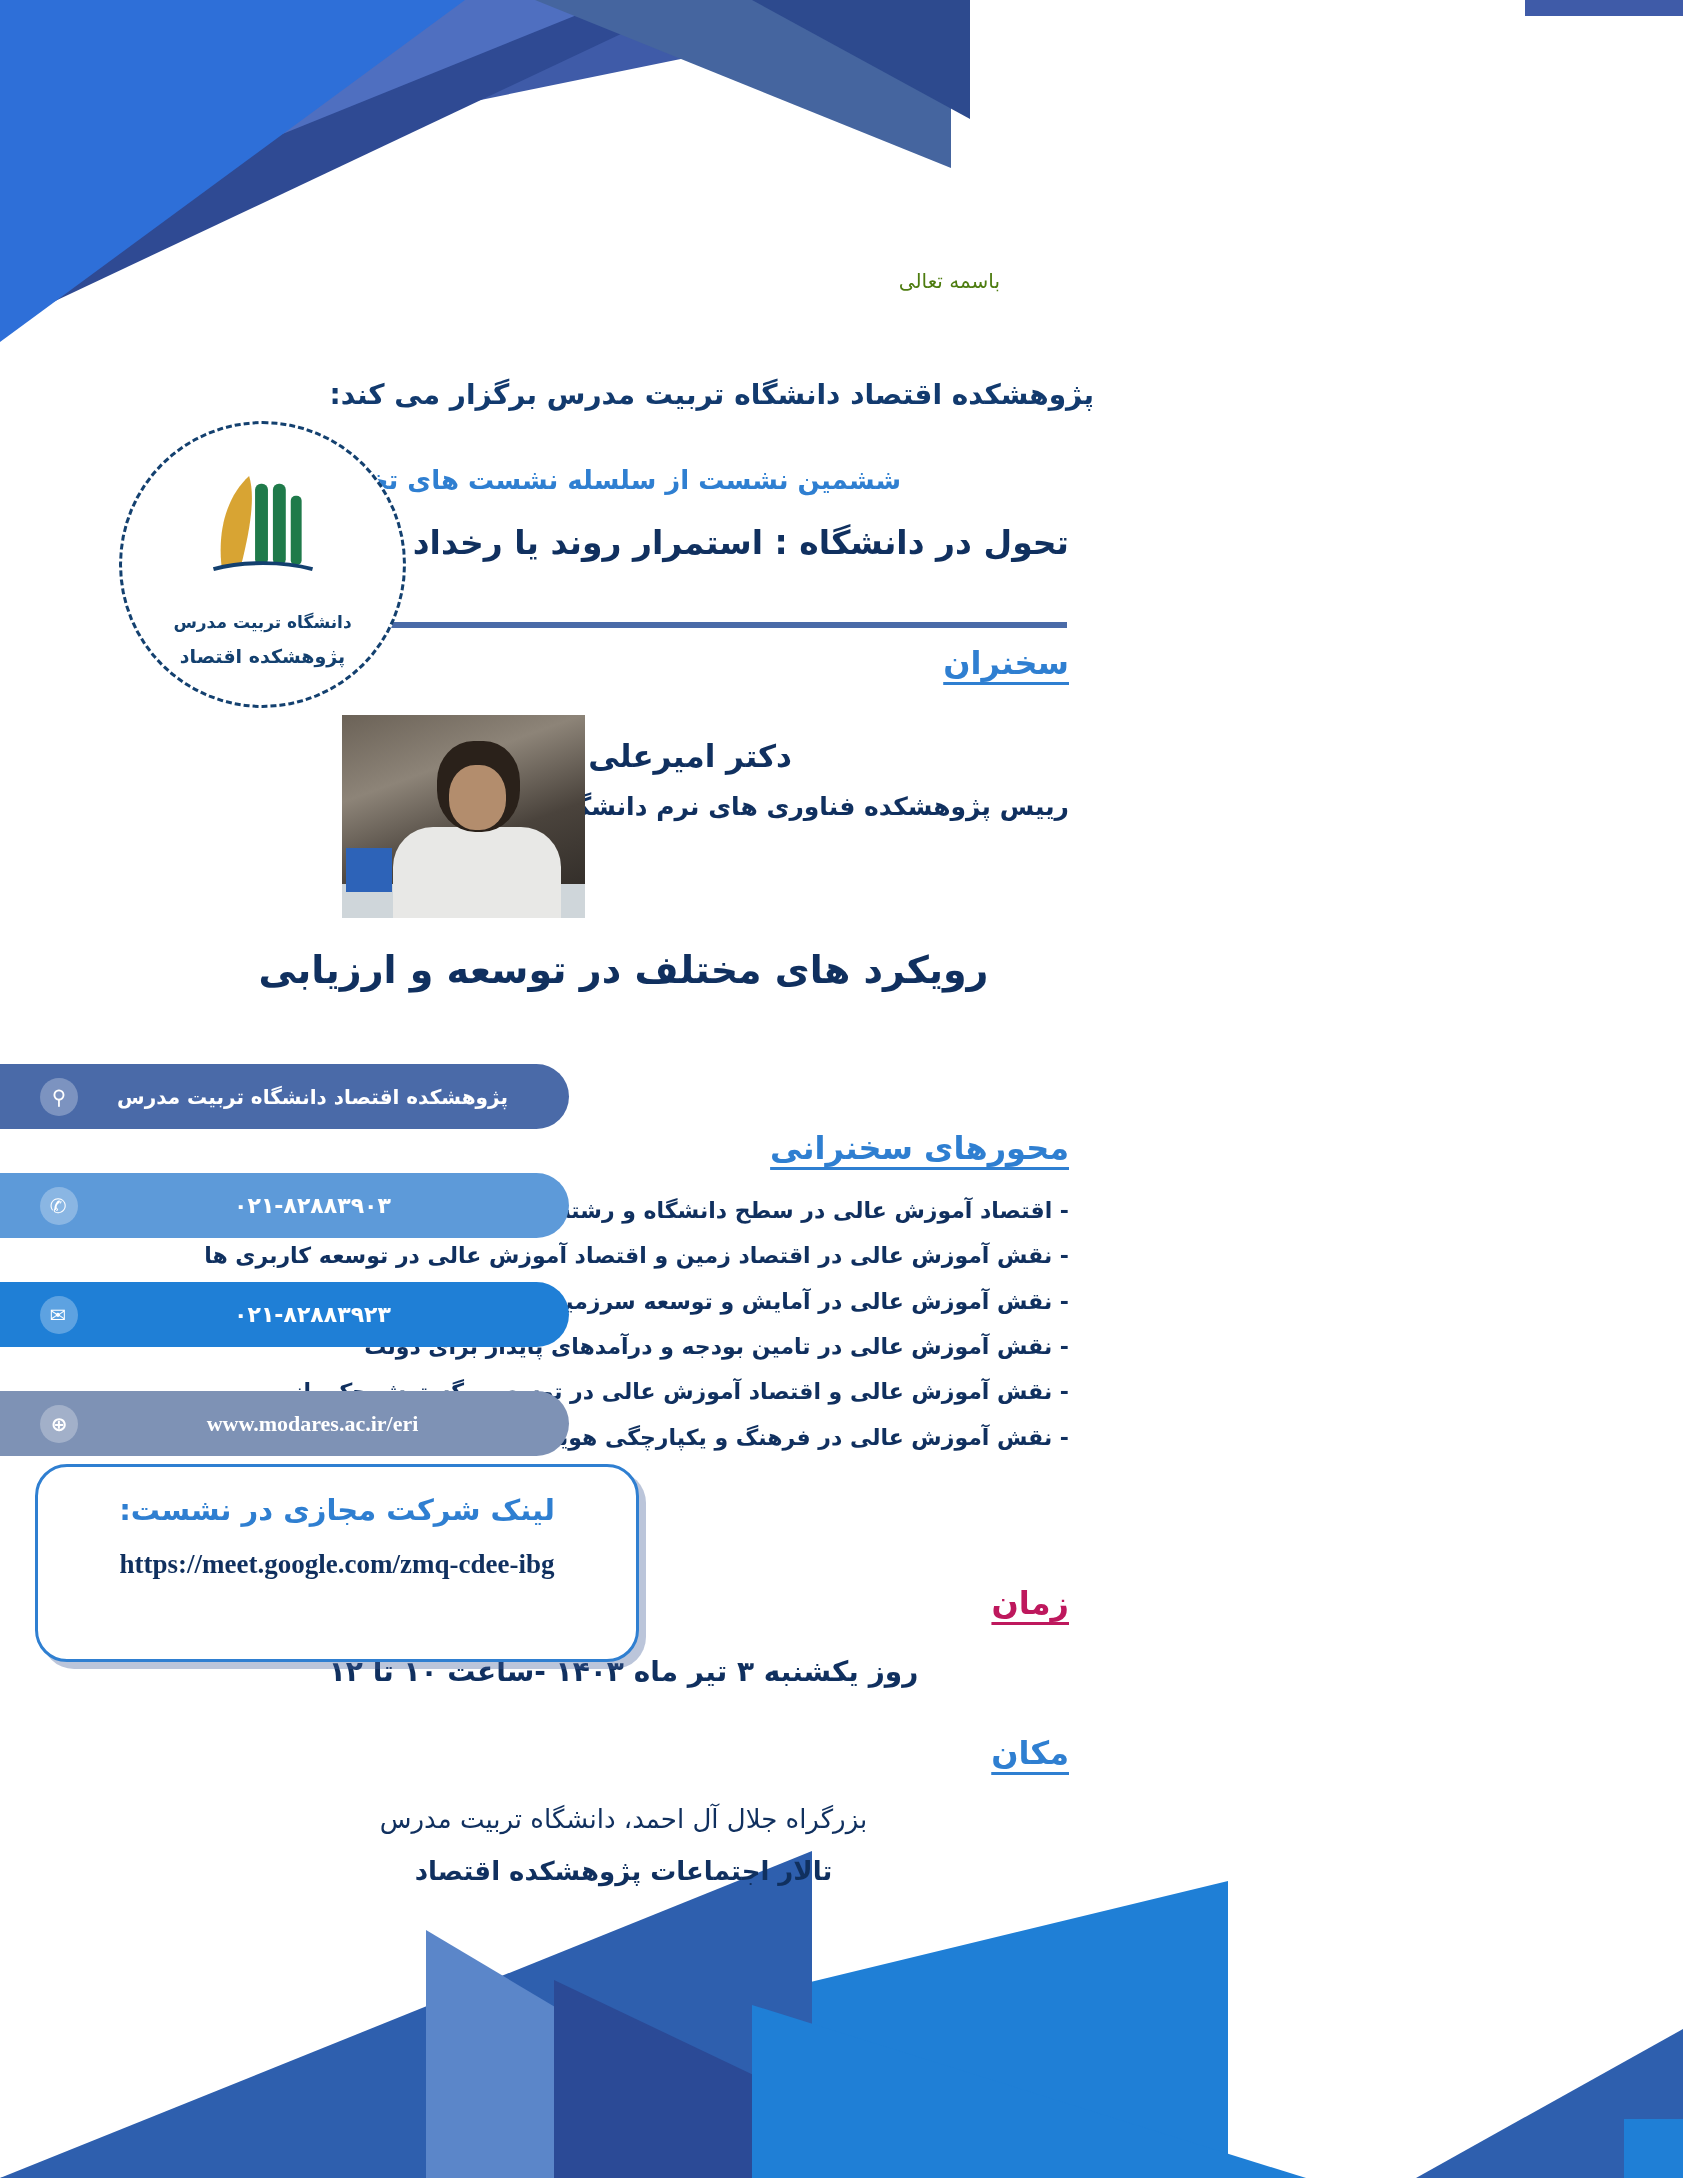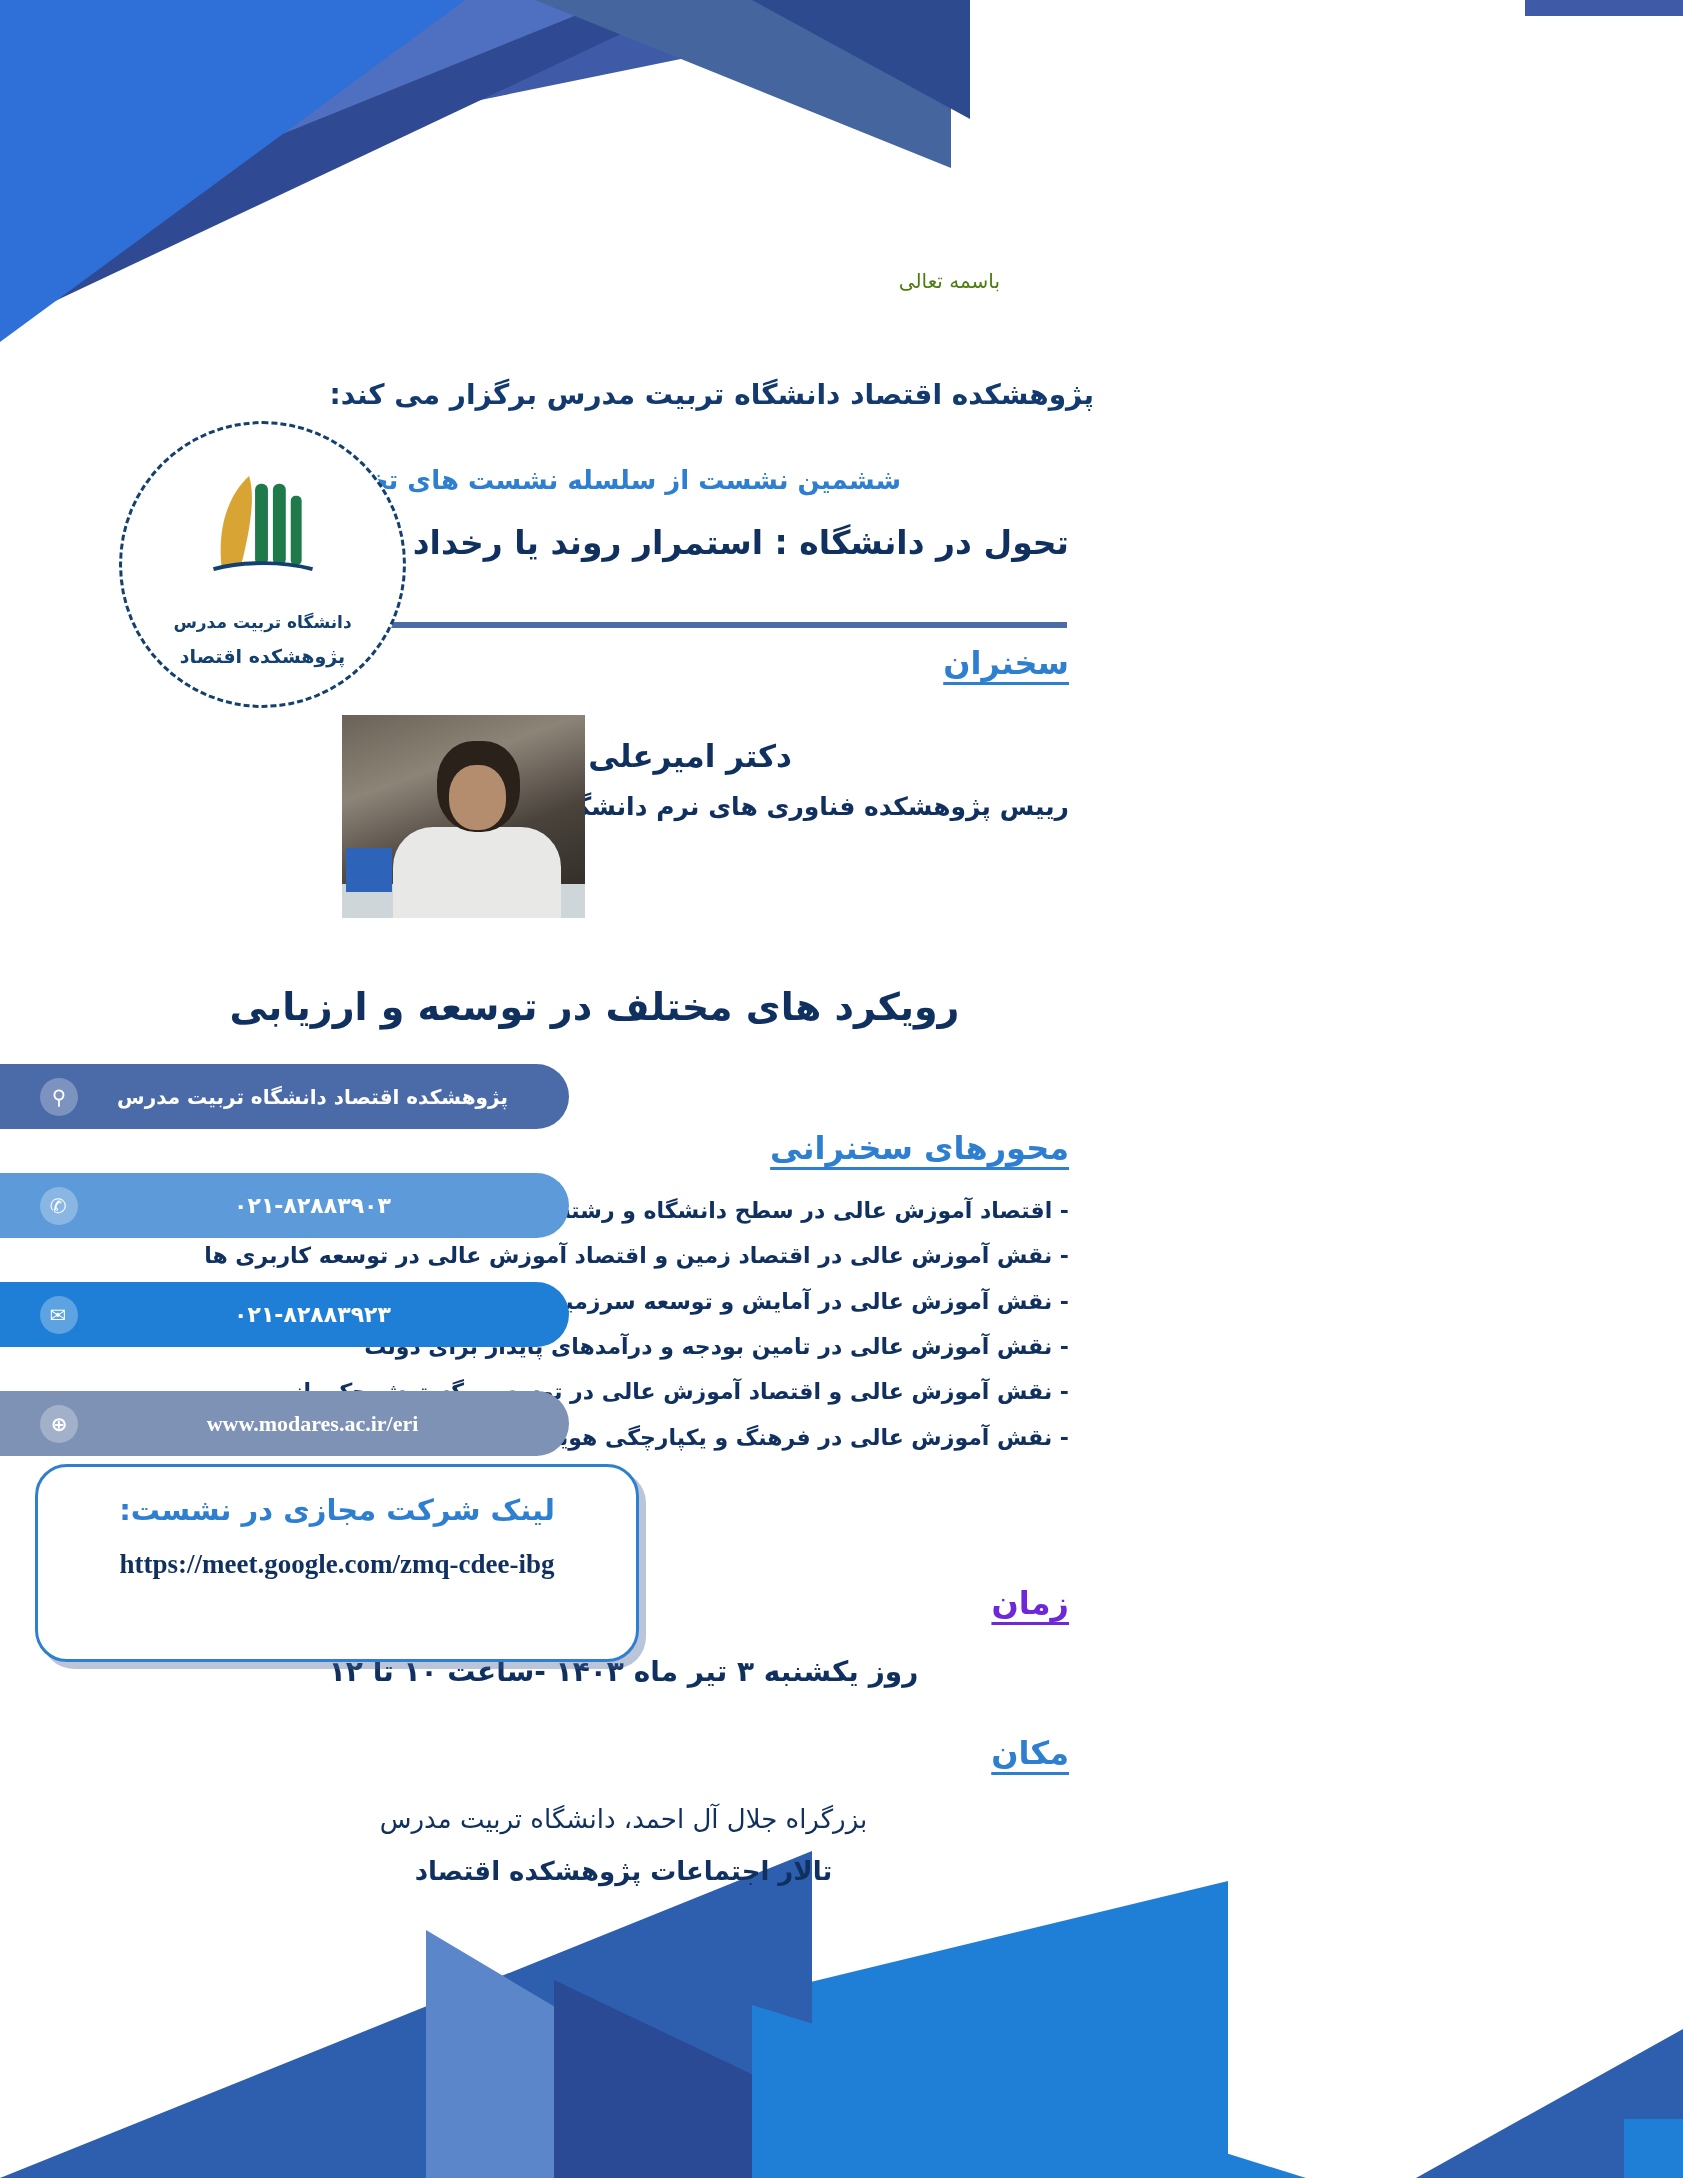--- a/index.html
+++ b/index.html
@@ -125,40 +125,40 @@
   .photo .desk {
     position:absolute; bottom:0; left:0; width:100%; height:34px;
     background:#cfd6da;
   }
   .photo .bluebox {
     position:absolute; bottom:26px; left:4px; width:46px; height:44px;
     background:#2d63b8;
   }
 
   .talk-title {
-    position:absolute; top:941px; right:643px;
+    position:absolute; top:941px; right:614px;
     width:891px; text-align:center;
-    font-size:38px; font-weight:bold; line-height:1.55; color:#10305f;margin-top:37px;
+    font-size:38px; font-weight:bold; line-height:1.55; color:#10305f;
   }
 
   .label-topics {
     position:absolute; top:1129px; right:614px;
     font-size:32px; font-weight:bold; color:#2f7fd1;
     text-decoration:underline; text-underline-offset:8px;
   }
   .topics {
     position:absolute; top:1188px; right:614px; width:891px;
     text-align:right;
     font-size:22px; font-weight:bold; color:#10305f; line-height:2.06;
   }
   .topics div { white-space:nowrap; }
 
   .label-time {
     position:absolute; top:1584px; right:614px;
-    font-size:32px; font-weight:bold; color:#6d28d9;
+    font-size:32px; font-weight:bold; color:#be185d;
     text-decoration:underline; text-underline-offset:8px;
   }
   .time-value {
     position:absolute; top:1655px; right:614px; width:891px;
     text-align:center; font-size:28px; font-weight:bold; color:#10305f;
   }
   .label-place {
     position:absolute; top:1723px; right:614px;
     font-size:32px; font-weight:bold; color:#2f7fd1;
     text-decoration:underline; text-underline-offset:8px;margin-top:11px;

